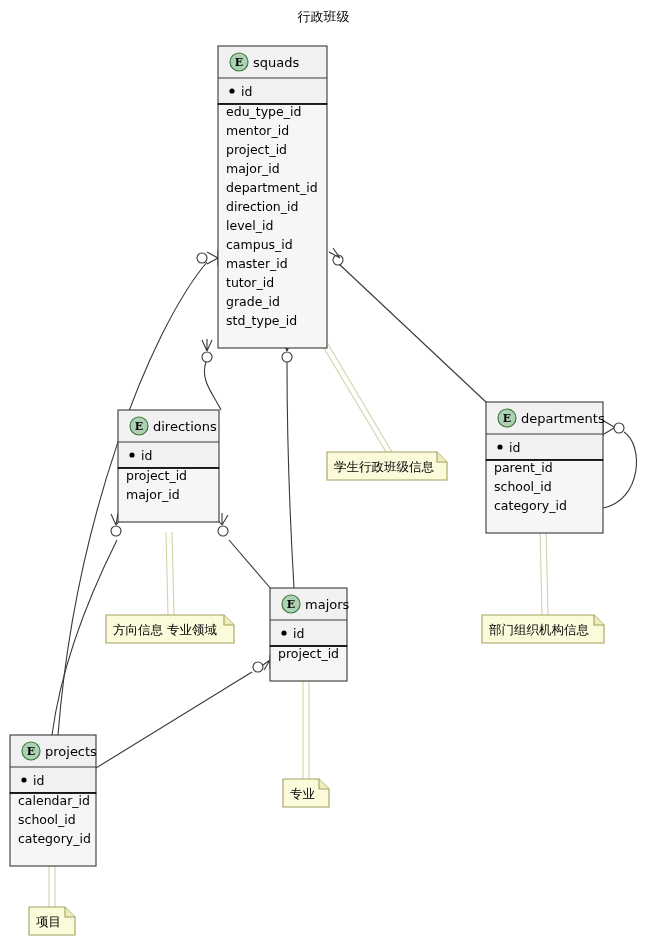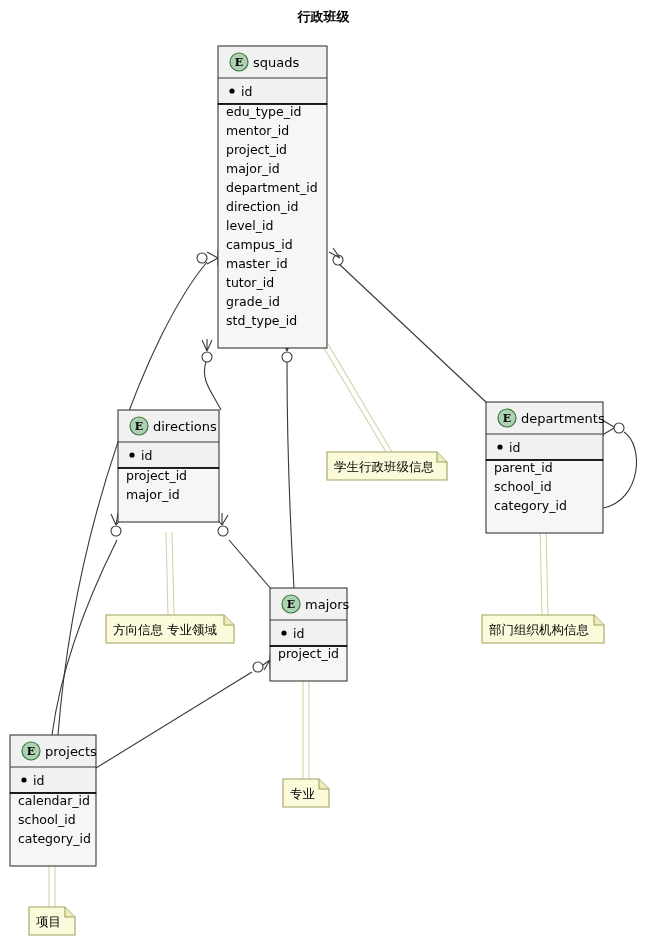--- a/index.html
+++ b/index.html
@@ -14,21 +14,21 @@
     font-family: "DejaVu Sans", "Liberation Sans", sans-serif;
     overflow: hidden;
   }
   #diagram-title {
     position: absolute;
     top: 8px;
     left: 0;
     width: 647px;
     text-align: center;
     font-size: 13px;
-    font-weight: bold;
+    font-weight: normal;
     color: #000000;
     font-family: "DejaVu Sans", "Liberation Sans", sans-serif;
   }
   svg#er-canvas {
     position: absolute;
     top: 0;
     left: 0;
   }
   .edge-line {
     fill: none;

